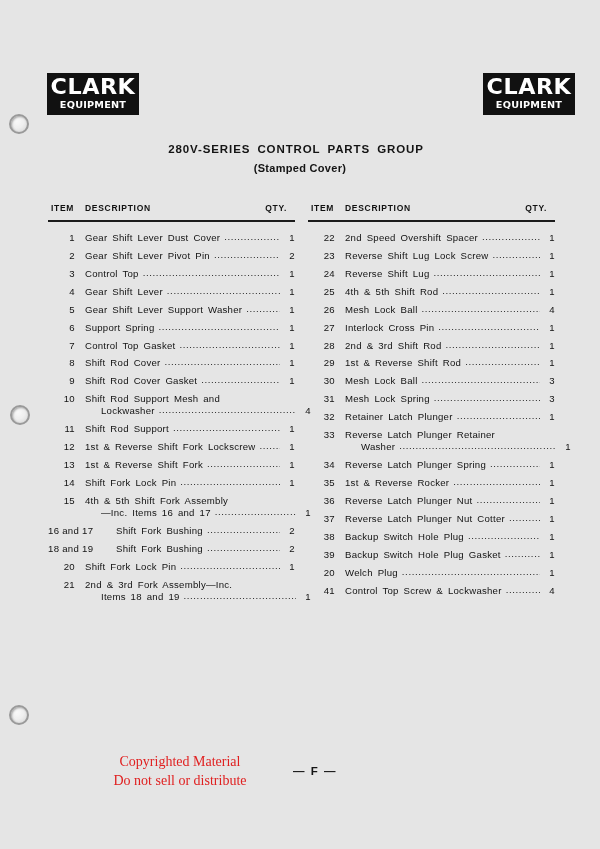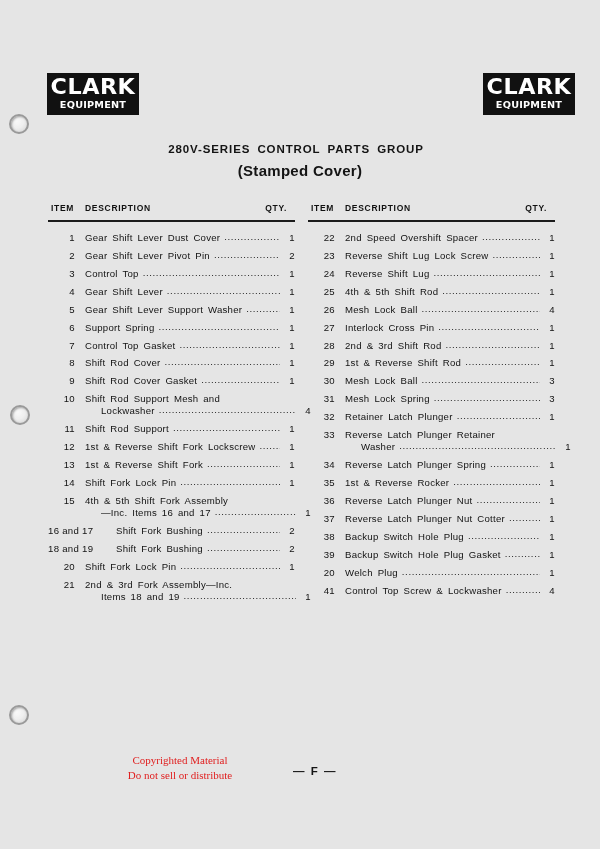--- a/index.html
+++ b/index.html
@@ -75,21 +75,21 @@
     color: #141414;
     letter-spacing: 0.9px;
     word-spacing: 3px;
   }
   .doc-subtitle {
     position: absolute;
     top: 162px;
     left: 0;
     width: 600px;
     text-align: center;
-    font-size: 15px;
+    font-size: 11px;
     font-weight: bold;
     color: #141414;
     letter-spacing: 0.3px;
   }
 
   
   .column {
     position: absolute;
     top: 203px;
     width: 247px;
@@ -174,21 +174,21 @@
 
   
   .copyright {
     position: absolute;
     top: 753px;
     left: 60px;
     width: 240px;
     text-align: center;
     color: #e02020;
     font-family: "Liberation Serif", serif;
-    font-size: 11px;
+    font-size: 14px;
     line-height: 1.35;
   }
   .page-marker {
     position: absolute;
     top: 765px;
     left: 255px;
     width: 120px;
     text-align: center;
     font-size: 11.5px;
     font-weight: bold;

